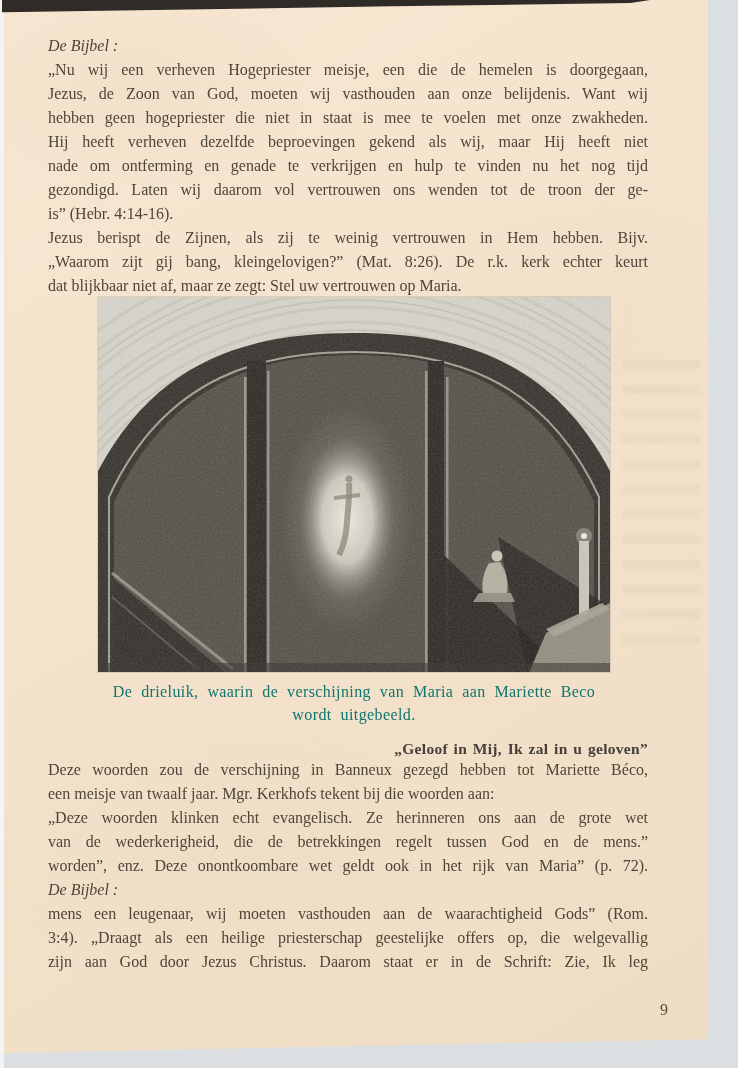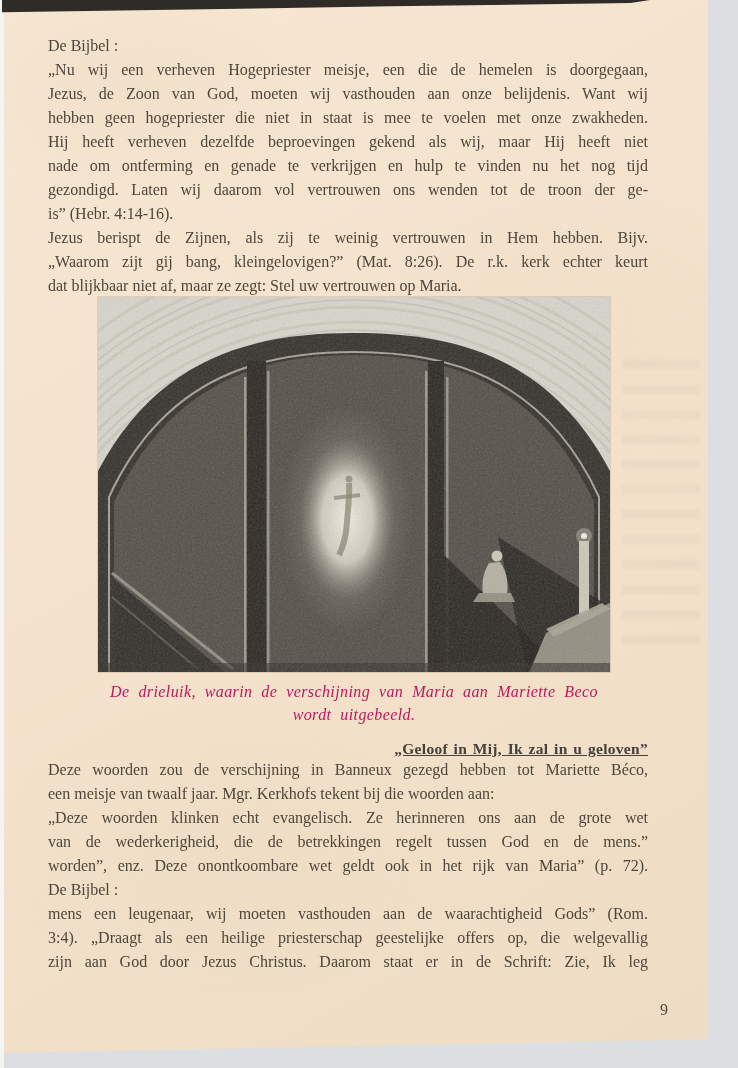--- a/index.html
+++ b/index.html
@@ -31,29 +31,29 @@
   }
   
   .ghost-text{
     position:absolute;left:622px;top:360px;width:78px;height:300px;
     background:repeating-linear-gradient(180deg,rgba(141,150,117,.14) 0 9px,transparent 9px 25px);
     filter:blur(1.6px);opacity:.5;
   }
   
   .tl{height:24px;line-height:24px;font-size:16px;color:#4e463a;overflow:hidden;}
   .j{text-align:justify;text-align-last:justify;}
-  .it{}
+  .it{font-style:italic;}
   .block{position:absolute;left:48px;width:600px;}
   .caption{
-    position:absolute;left:54px;width:600px;text-align:center;font-style:italic;
-    font-size:16px;color:#be185d;letter-spacing:.4px;word-spacing:4.5px;line-height:23px;
+    position:absolute;left:54px;width:600px;text-align:center;
+    font-size:16px;color:#0f766e;letter-spacing:.4px;word-spacing:4.5px;line-height:23px;
   }
   .subhead{
     position:absolute;left:48px;width:600px;text-align:right;font-weight:bold;
-    font-size:15.5px;color:#46403a;letter-spacing:.3px;word-spacing:1.5px;line-height:22px;text-decoration:underline;
+    font-size:15.5px;color:#46403a;letter-spacing:.3px;word-spacing:1.5px;line-height:22px;
   }
   .pagenum{
     position:absolute;left:48px;top:1000px;width:620px;text-align:right;
     font-size:16px;color:#564c3e;line-height:20px;
   }
   
   .photo{position:absolute;left:98px;top:297px;width:512px;height:375px;box-shadow:0 0 0 1px rgba(120,105,85,.18);}
   .photo svg{display:block;}
 </style>
 </head>

